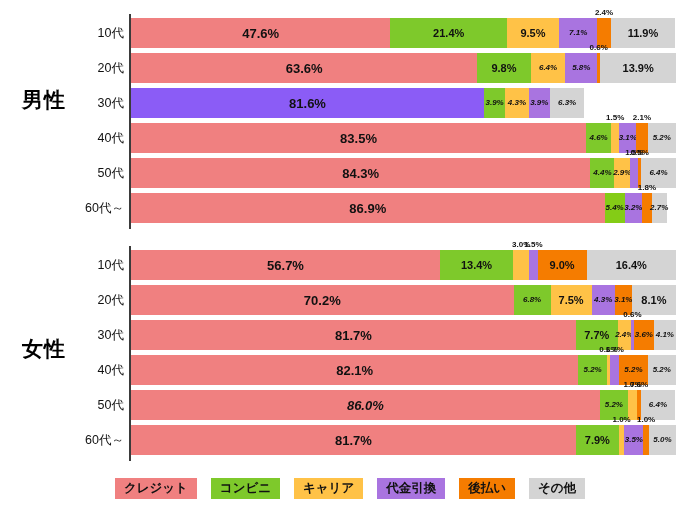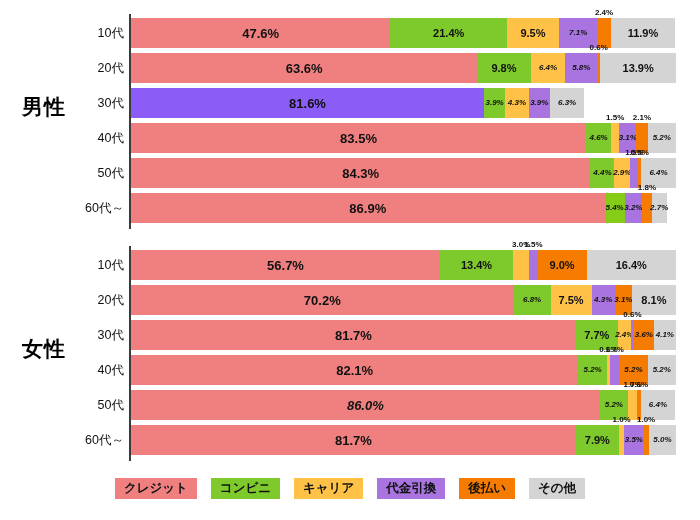--- a/index.html
+++ b/index.html
@@ -127,21 +127,21 @@
     color: #111;
     white-space: nowrap;
   }
 </style>
 </head>
 <body>
 
 <div id="chart-root">
     <div class="group-block" style="top: 14px; height: 210px;">
       <div class="axis-line" style="left: 129px; top: 0px; height: 215px;"></div>
-      <div class="group-label" style="top: 79px;">男性</div>
+      <div class="group-label" style="top: 72px;">男性</div>
       <div class="bar-row" style="top: 4px;">
         <div class="cat-label">10代</div>
         <div class="bar-track">
           <div class="seg" style="background: rgb(240, 128, 128); width: 259.42px;">
             <div class="in-label big">47.6%</div>
           </div>
           <div class="seg" style="background: rgb(126, 201, 43); width: 116.63px;">
             <div class="in-label">21.4%</div>
           </div>
           <div class="seg" style="background: rgb(255, 194, 71); width: 51.775px;">

